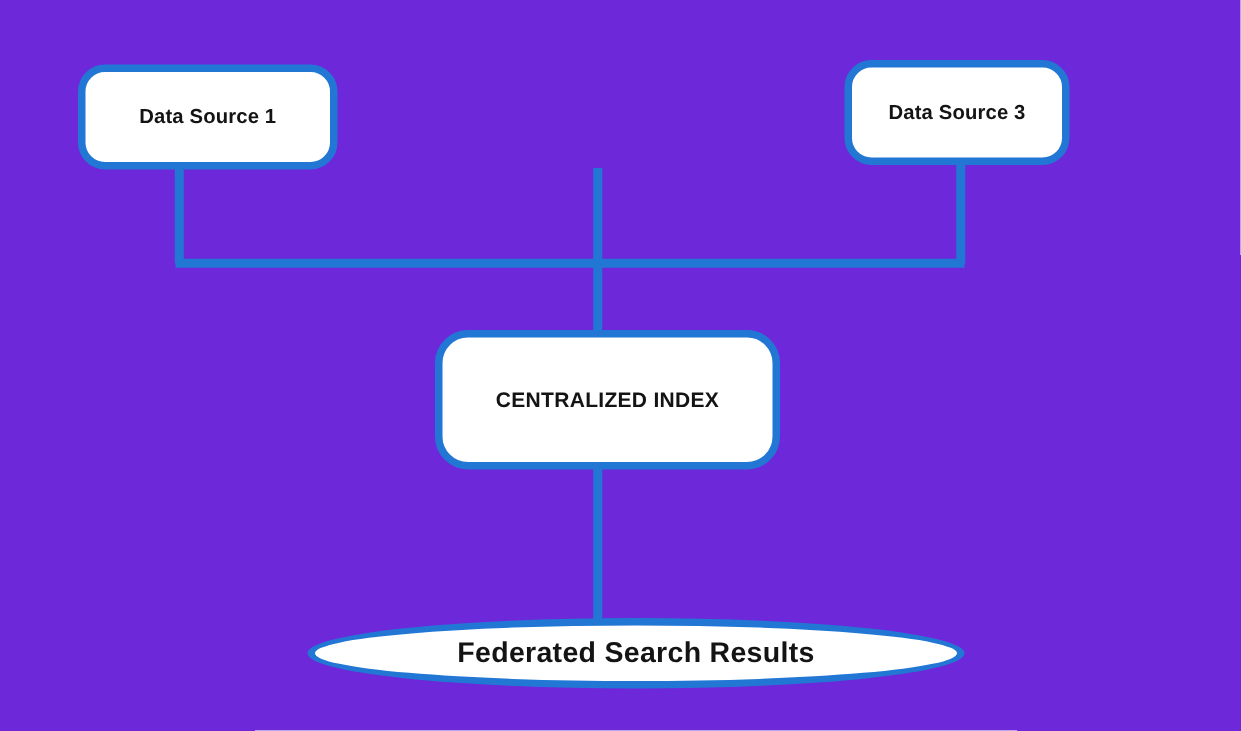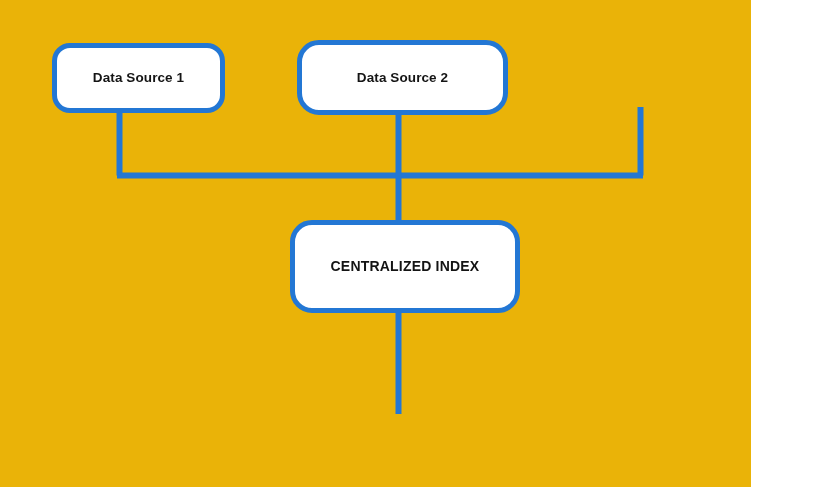--- a/index.html
+++ b/index.html
@@ -6,23 +6,23 @@
   html, body {
     margin: 0;
     padding: 0;
     background: #ffffff;
   }
   body {
     font-family: "Liberation Sans", sans-serif;
   }
   #canvas {
     position: relative;
-    width: 751px;
+    width: 827px;
     height: 487px;
-    background: #eab308;
+    background: #6d28d9;
     overflow: hidden;
   }
   .svg-layer {
     position: absolute;
     left: 0;
     top: 0;
     width: 827px;
     height: 487px;
   }
   .node {
@@ -104,23 +104,26 @@
       <path d="M 398.5 112 L 398.5 222"></path>
 
       <path d="M 398.5 311 L 398.5 414"></path>
     </g>
   </svg>
 
   <div class="node" id="node-ds1">
     <span class="node-label">Data Source 1</span>
   </div>
 
-  <div class="node" id="node-ds2">
-    <span class="node-label">Data Source 2</span>
+
+  <div class="node" id="node-ds3">
+    <span class="node-label">Data Source 3</span>
   </div>
-
 
   <div class="node" id="node-index">
     <span class="node-label">CENTRALIZED INDEX</span>
   </div>
 
+  <div class="node" id="node-results">
+    <span class="node-label">Federated Search Results</span>
+  </div>
 
 </div>
 
 </body></html>

